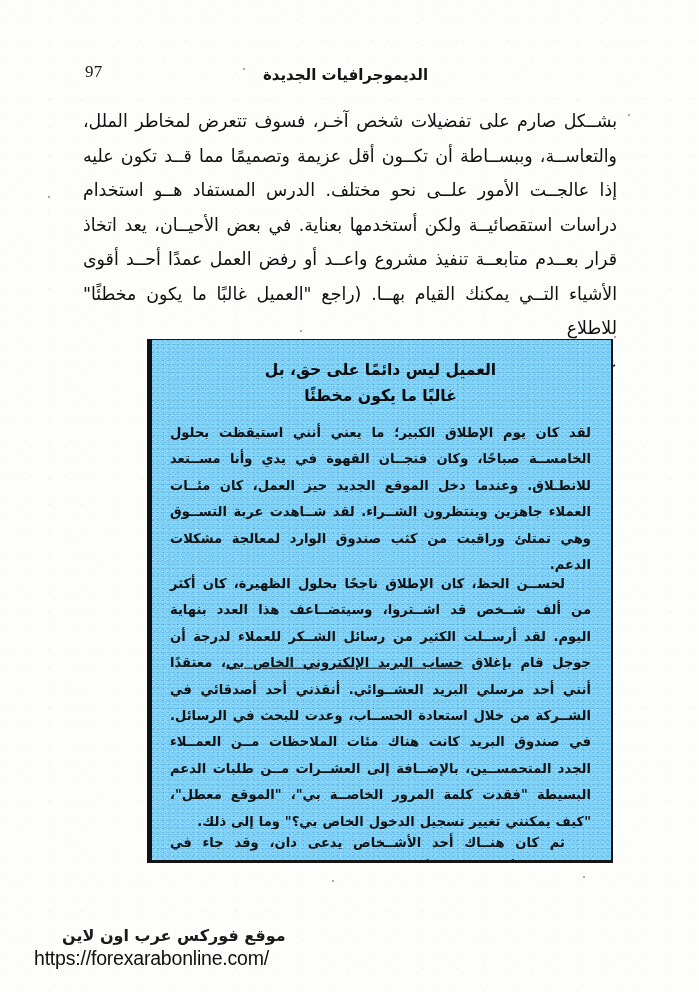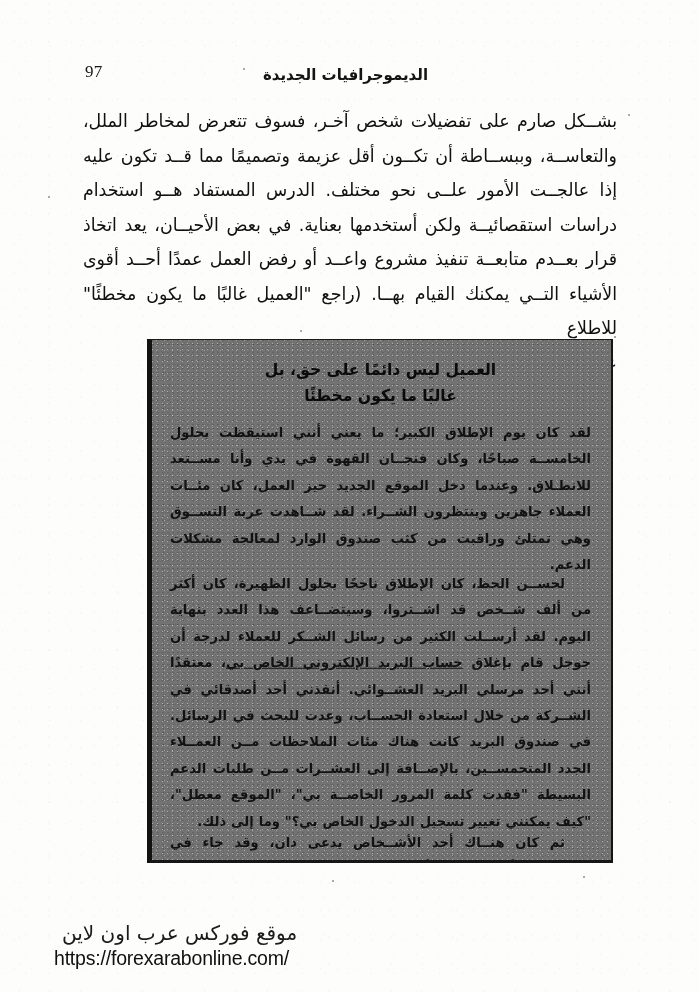--- a/index.html
+++ b/index.html
@@ -89,21 +89,21 @@
   }
 
   
   .sidebar-box {
     position: absolute;
     top: 339px;
     right: 86px;
     width: 466px;
     height: 524px;
     box-sizing: border-box;
-    background: #737373;
+    background: #7dd3fc;
     border: 1px solid #1a1a1a;
     border-right: 2px solid #151515;
     border-left: 5px solid #121212;
     border-bottom: 3px solid #161616;
     overflow: hidden;
   }
   .sidebar-box::before {
     content: "";
     position: absolute;
     inset: 0;
@@ -156,35 +156,34 @@
   }
 
   
   .watermark {
     position: absolute;
     left: 34px;
     bottom: 22px;
     text-align: left;
   }
   .wm-ar {
-    font-size: 20px;
-    font-weight: 400;
+    font-size: 16px;
+    font-weight: 700;
     color: #1b1b1b;
     margin: 0 0 2px 28px;
     direction: rtl;
     letter-spacing: .2px;
   }
   .wm-url {
     font-family: "Liberation Sans", "DejaVu Sans", sans-serif;
     font-size: 19.5px;
     font-weight: 400;
     color: #101010;
     direction: ltr;
     letter-spacing: -.2px;
-    margin-left: 20px;
   }
 
   
   .speck {
     position: absolute;
     background: #8d8d8d;
     border-radius: 50%;
     pointer-events: none;
   }
 </style>

